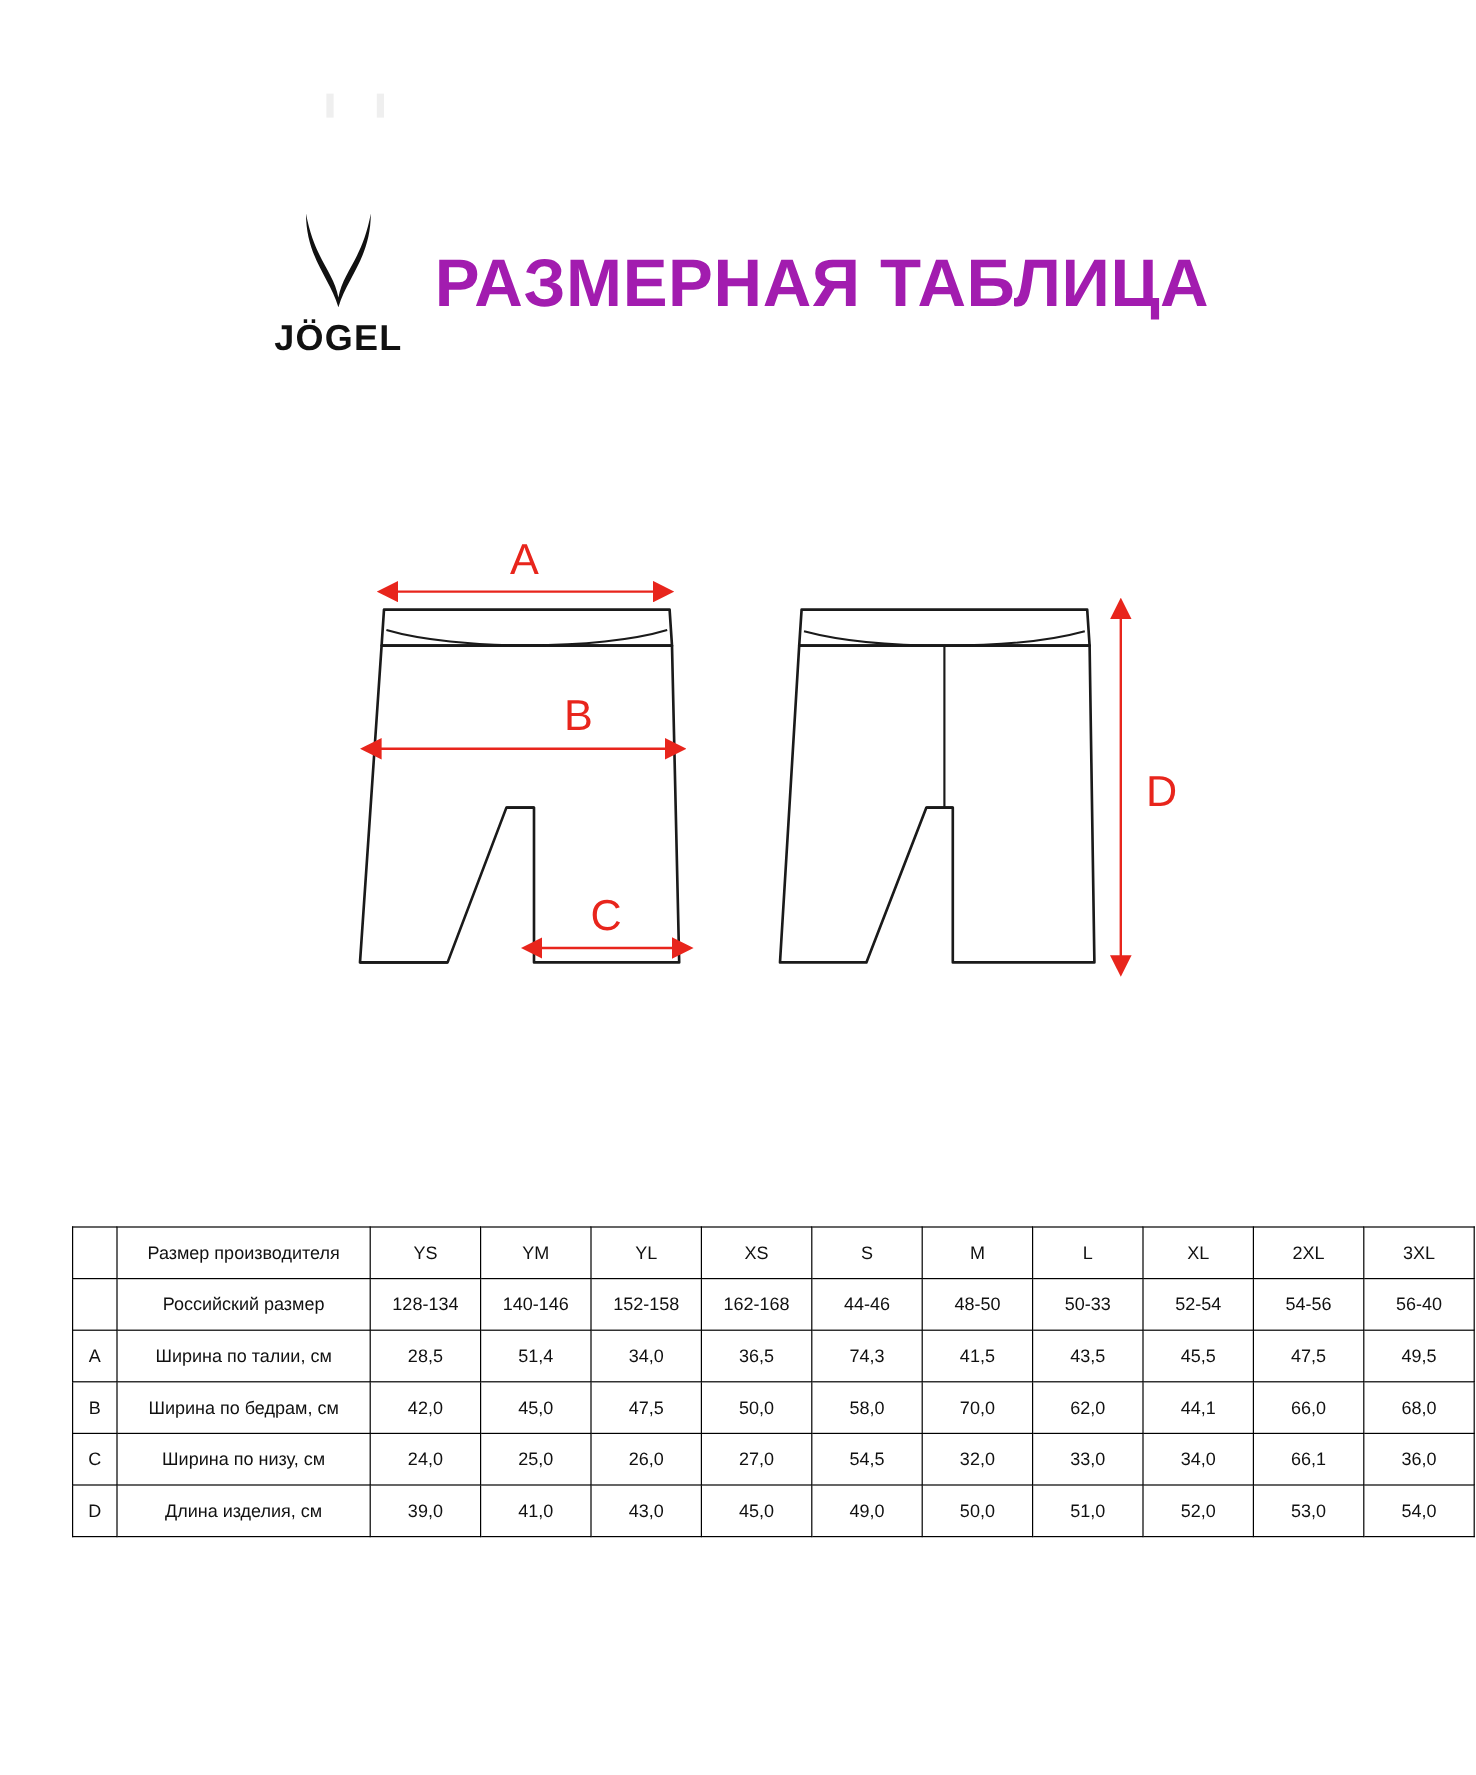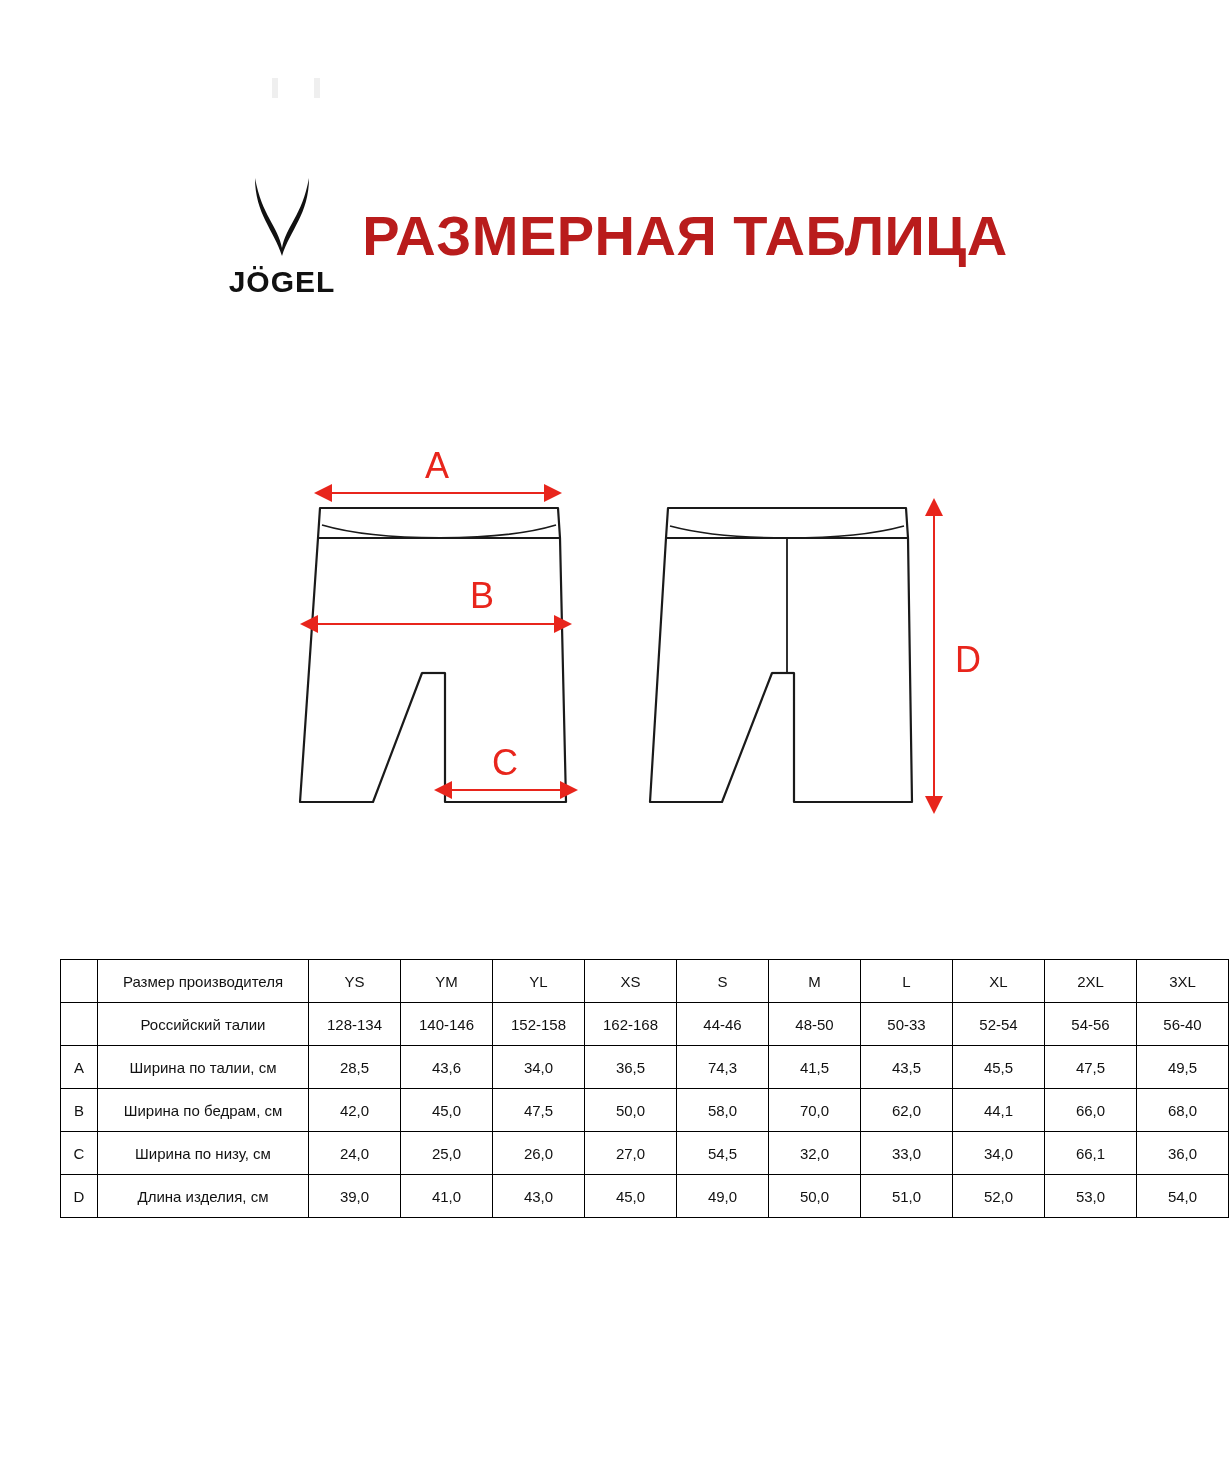--- a/index.html
+++ b/index.html
@@ -31,21 +31,21 @@
     height: 130px;
     position: relative;
     margin-right: 20px;
     flex: none;
   }
   .logo svg { display: block; }
   .title {
     font-size: 56px;
     font-weight: bold;
     letter-spacing: 0.5px;
-    color: #b91c1c;
+    color: #a21caf;
     white-space: nowrap;
   }
 
   
   .top-marks {
     position: absolute;
     top: 78px;
     left: 272px;
     width: 70px;
     height: 24px;
@@ -66,21 +66,21 @@
     top: 430px;
     left: 0;
     width: 1230px;
     height: 430px;
   }
   .illustration svg { display: block; }
 
   
   .table-wrap {
     position: absolute;
-    top: 959px;
+    top: 1022px;
     left: 60px;
     width: 1110px;
   }
   table.size-table {
     border-collapse: collapse;
     width: 1110px;
     table-layout: fixed;
   }
   table.size-table td, table.size-table th {
     border: 1px solid #000000;
@@ -183,37 +183,37 @@
           <td class="col-val">XS</td>
           <td class="col-val">S</td>
           <td class="col-val">M</td>
           <td class="col-val">L</td>
           <td class="col-val">XL</td>
           <td class="col-val">2XL</td>
           <td class="col-val">3XL</td>
         </tr>
         <tr class="row-head">
           <td class="col-letter"></td>
-          <td class="col-label label-bold">Российский талии</td>
+          <td class="col-label label-bold">Российский размер</td>
           <td class="col-val">128-134</td>
           <td class="col-val">140-146</td>
           <td class="col-val">152-158</td>
           <td class="col-val">162-168</td>
           <td class="col-val">44-46</td>
           <td class="col-val">48-50</td>
           <td class="col-val">50-33</td>
           <td class="col-val">52-54</td>
           <td class="col-val">54-56</td>
           <td class="col-val">56-40</td>
         </tr>
         <tr>
           <td class="col-letter">A</td>
           <td class="col-label">Ширина по талии, см</td>
           <td class="col-val">28,5</td>
-          <td class="col-val">43,6</td>
+          <td class="col-val">51,4</td>
           <td class="col-val">34,0</td>
           <td class="col-val">36,5</td>
           <td class="col-val">74,3</td>
           <td class="col-val">41,5</td>
           <td class="col-val">43,5</td>
           <td class="col-val">45,5</td>
           <td class="col-val">47,5</td>
           <td class="col-val">49,5</td>
         </tr>
         <tr>

